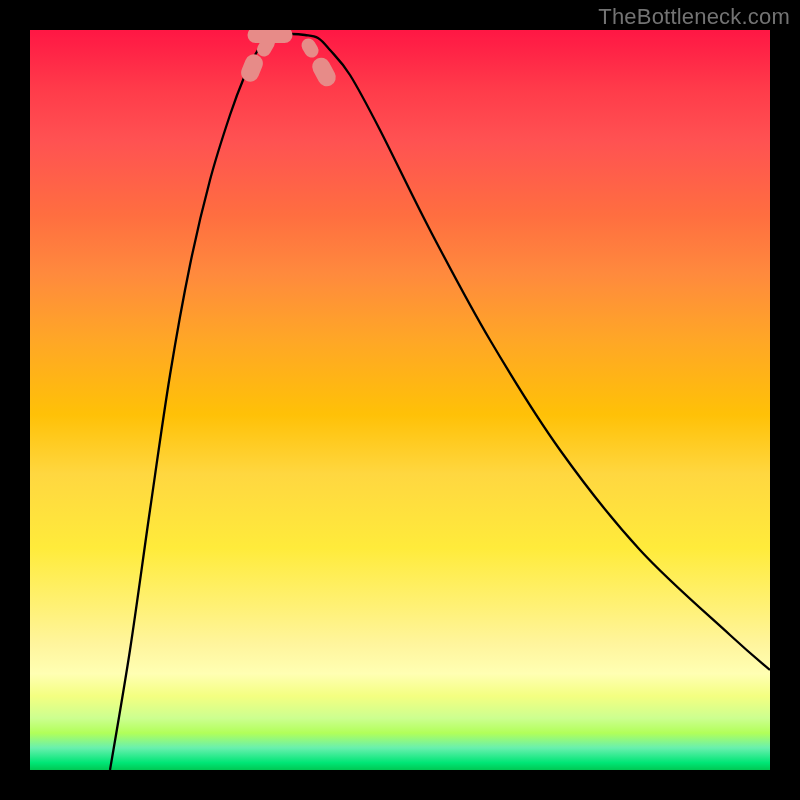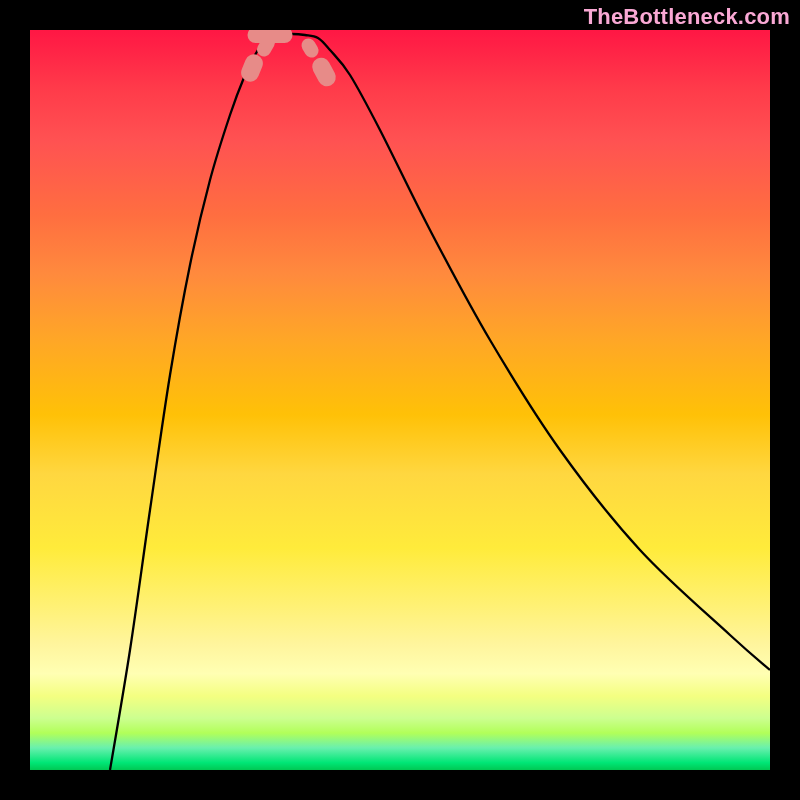--- a/index.html
+++ b/index.html
@@ -44,23 +44,23 @@
       #b2ff59 95%,
       #69f0ae 97%,
       #00e676 99%,
       #00c853 100%
     );
   }
   .watermark {
     position: absolute;
     top: 4px;
     right: 10px;
-    color: #f9a8d4;
+    color: #737373;
     font-size: 22px;
-    font-weight: 700;
+    font-weight: 400;
     letter-spacing: 0.2px;
     z-index: 10;
   }
   svg.overlay {
     position: absolute;
     left: 0;
     top: 0;
     width: 740px;
     height: 740px;
   }

